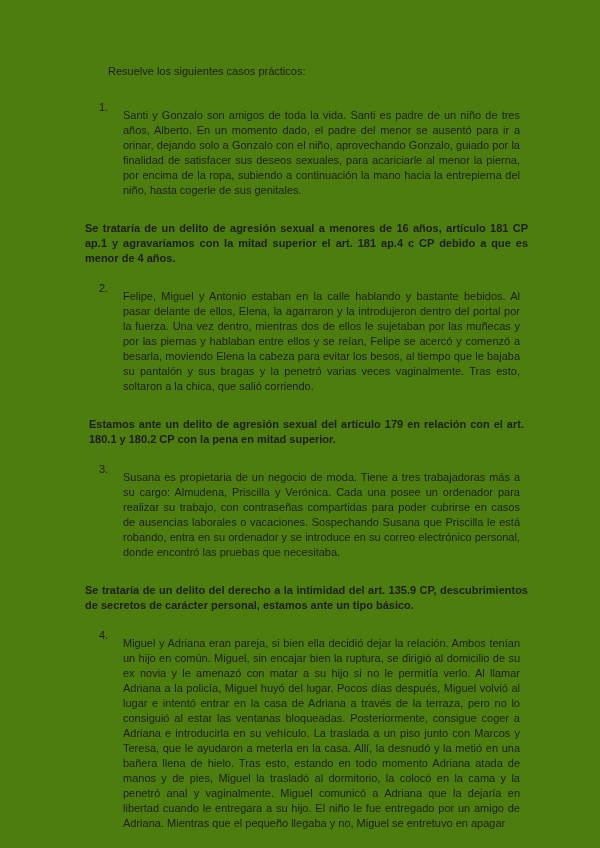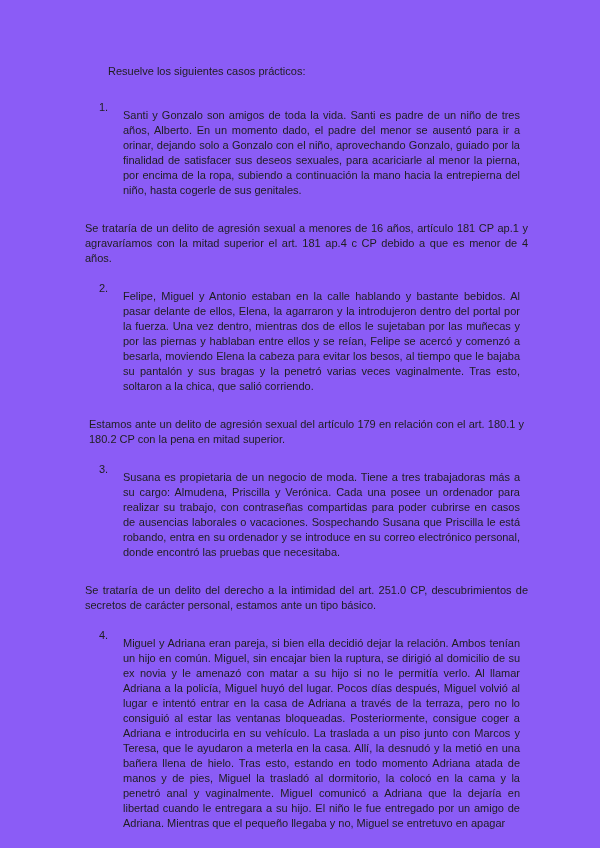--- a/index.html
+++ b/index.html
@@ -14,40 +14,41 @@
     font-family: "Liberation Sans", sans-serif;
     font-size: 11px;
     line-height: 15px;
     color: #1e1e1e;
   }
   .page {
     box-sizing: border-box;
     width: 600px;
     height: 848px;
     padding: 64px 72px 0 85px;
-    background: #8b5cf6;
+    background: #4d7c0f;
   }
   .intro {
     margin: 0 0 21px 23px;
   }
   .case {
     display: flex;
     margin: 0 0 15px 14px;
   }
   .case .num {
     flex: 0 0 16px;
   }
   .case .case-text {
     flex: 1;
     margin: 8px;
     text-align: justify;
   }
   .answer {
     margin: 0 0 15px 0;
     text-align: justify;
+    font-weight: bold;
   }
   .answer p {
     margin: 4px;
     text-align: justify;
   }
   .last {
     margin-bottom: 0;
   }
 </style>
 </head>
@@ -71,20 +72,20 @@
 
   <div class="answer">
     <p>Estamos ante un delito de agresión sexual del artículo 179 en relación con el art. 180.1 y 180.2 CP con la pena en mitad superior.</p>
   </div>
 
   <div class="case">
     <span class="num">3.</span>
     <p class="case-text">Susana es propietaria de un negocio de moda. Tiene a tres trabajadoras más a su cargo: Almudena, Priscilla y Verónica. Cada una posee un ordenador para realizar su trabajo, con contraseñas compartidas para poder cubrirse en casos de ausencias laborales o vacaciones. Sospechando Susana que Priscilla le está robando, entra en su ordenador y se introduce en su correo electrónico personal, donde encontró las pruebas que necesitaba.</p>
   </div>
 
-  <p class="answer">Se trataría de un delito del derecho a la intimidad del art. 251.0 CP, descubrimientos de secretos de carácter personal, estamos ante un tipo básico.</p>
+  <p class="answer">Se trataría de un delito del derecho a la intimidad del art. 135.9 CP, descubrimientos de secretos de carácter personal, estamos ante un tipo básico.</p>
 
   <div class="case last">
     <span class="num">4.</span>
     <p class="case-text">Miguel y Adriana eran pareja, si bien ella decidió dejar la relación. Ambos tenían un hijo en común. Miguel, sin encajar bien la ruptura, se dirigió al domicilio de su ex novia y le amenazó con matar a su hijo si no le permitía verlo. Al llamar Adriana a la policía, Miguel huyó del lugar. Pocos días después, Miguel volvió al lugar e intentó entrar en la casa de Adriana a través de la terraza, pero no lo consiguió al estar las ventanas bloqueadas. Posteriormente, consigue coger a Adriana e introducirla en su vehículo. La traslada a un piso junto con Marcos y Teresa, que le ayudaron a meterla en la casa. Allí, la desnudó y la metió en una bañera llena de hielo. Tras esto, estando en todo momento Adriana atada de manos y de pies, Miguel la trasladó al dormitorio, la colocó en la cama y la penetró anal y vaginalmente. Miguel comunicó a Adriana que la dejaría en libertad cuando le entregara a su hijo. El niño le fue entregado por un amigo de Adriana. Mientras que el pequeño llegaba y no, Miguel se entretuvo en apagar</p>
   </div>
 
 </div>
 
 </body></html>

